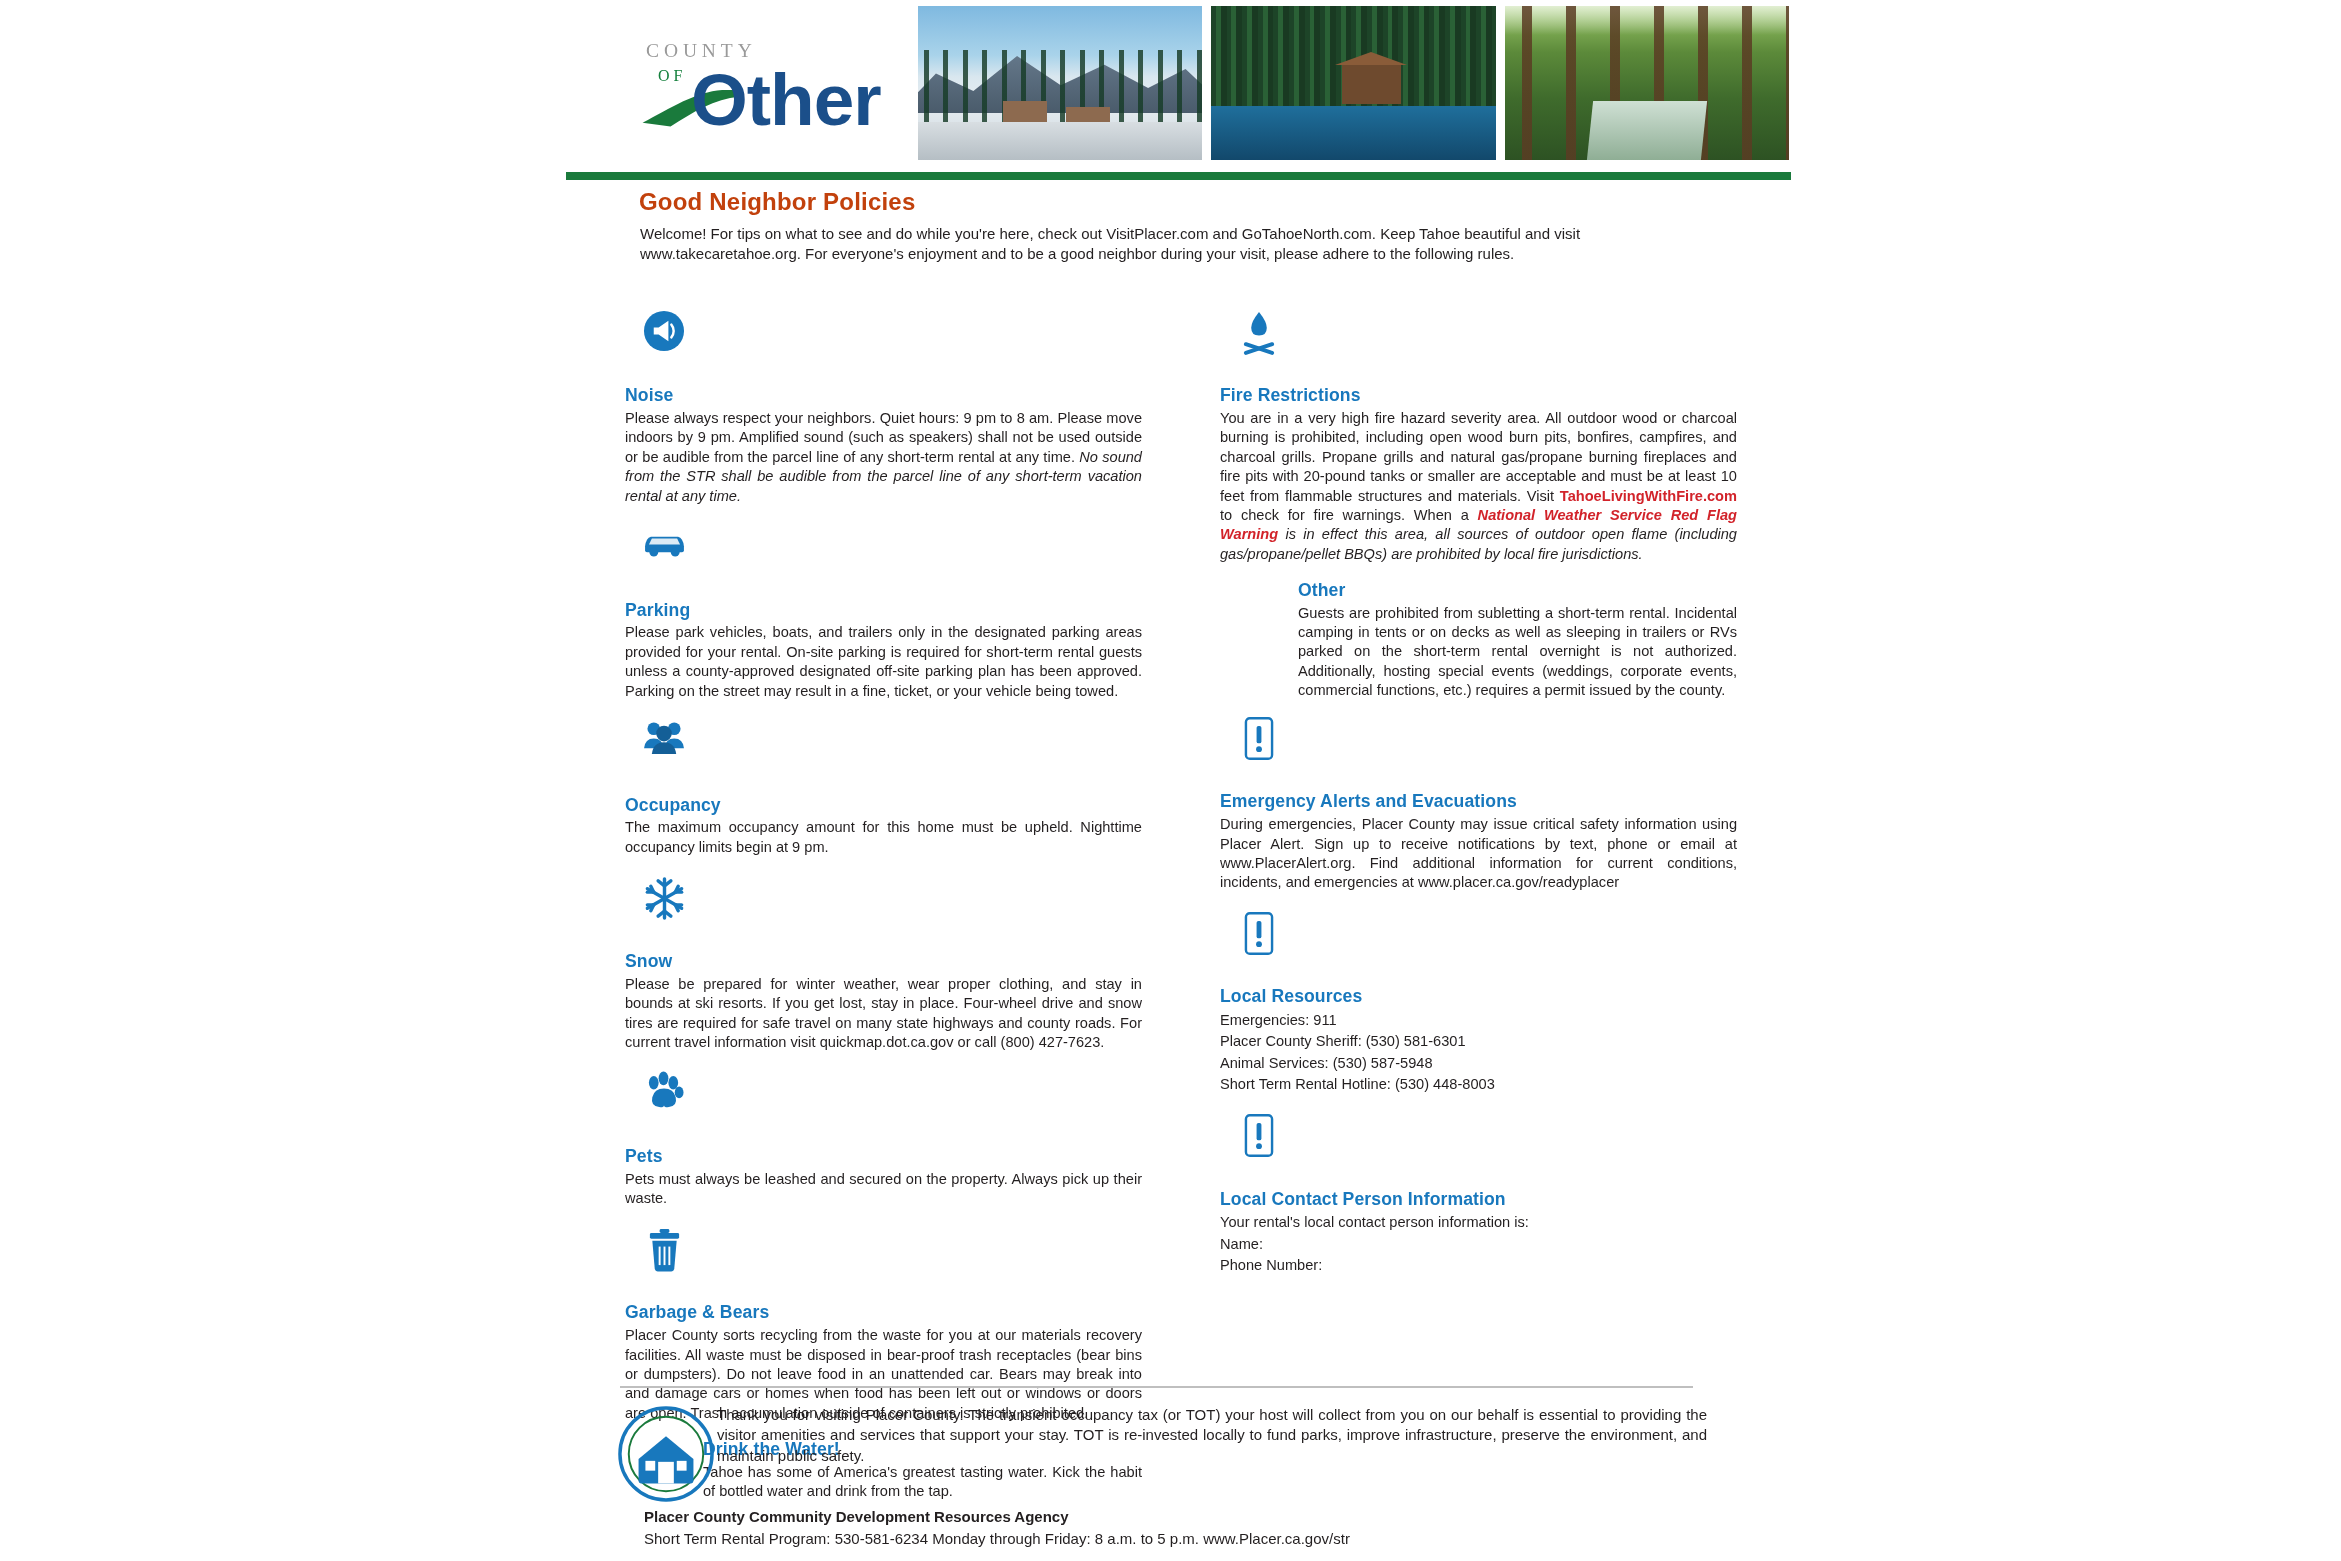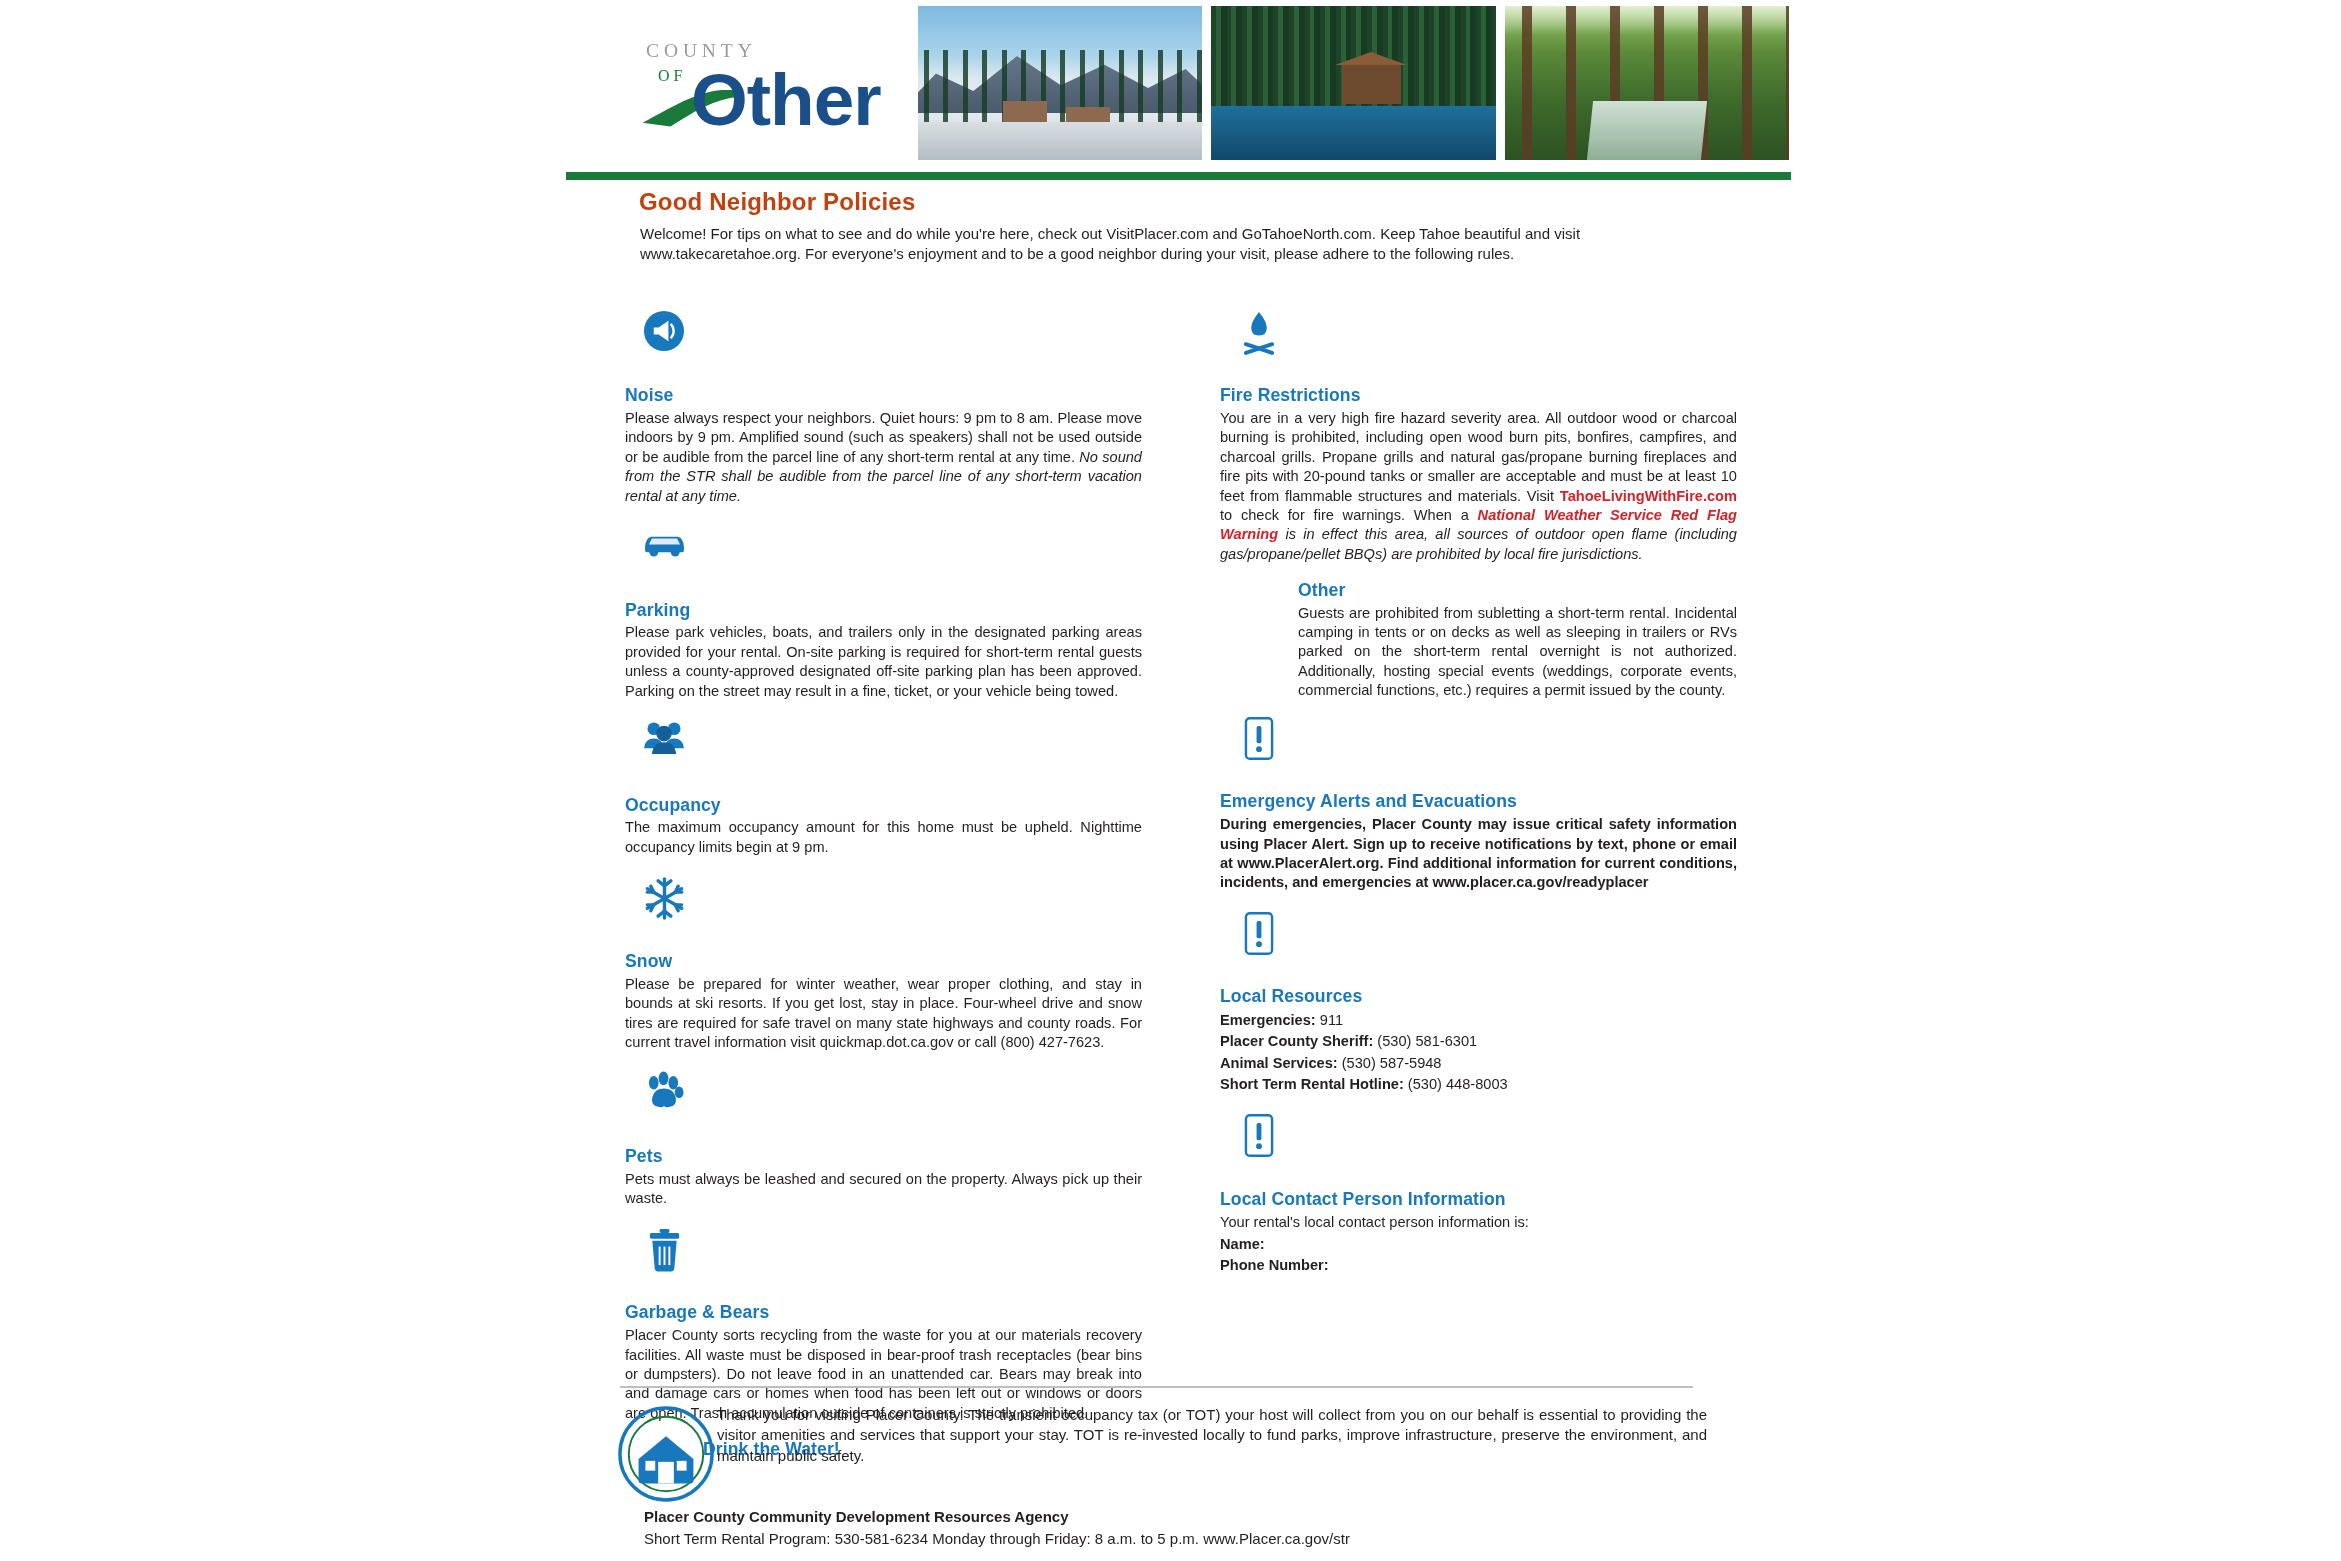--- a/index.html
+++ b/index.html
@@ -189,21 +189,21 @@
     margin: 0 0 12.7px 0;
     font-size: 14.6px;
     line-height: 1.33;
     text-align: justify;
     color: #231f20;
   }
   p.sec.last { margin-bottom: 6.8px; }
   .ital { font-style: italic; }
   .red-b { color: #d2232a; font-weight: bold; }
   .red-bi { color: #d2232a; font-weight: bold; font-style: italic; }
-  .bold { font-weight: bold; }
+  .bold { font-weight: normal; }
   .indent-block { margin-left: 78px; }
 
   
   .res-line {
     font-size: 14.6px;
     line-height: 1.45;
     margin: 0;
   }
 
   
@@ -403,20 +403,21 @@
         </div>
         <div class="body-cell">
           <h3 class="sec">Garbage &amp; Bears</h3>
           <p class="sec">Placer County sorts recycling from the waste for you at our materials recovery facilities. All waste must be disposed in bear-proof trash receptacles (bear bins or dumpsters). Do not leave food in an unattended car. Bears may break into and damage cars or homes when food has been left out or windows or doors are open. Trash accumulation outside of containers is strictly prohibited.</p>
         </div>
       </div>
     </div>
 
     <div class="block indent-block">
       <h3 class="sec">Drink the Water!</h3>
+      <p class="sec last">Tahoe has some of America's greatest tasting water. Kick the habit of bottled water and drink from the tap.</p>
     </div>
 
   </div>
 
   <div class="col col-right">
 
     <div class="block">
       <div class="block-row">
         <div class="icon-cell">
           <svg width="36" height="47" viewBox="0 0 74 96">

